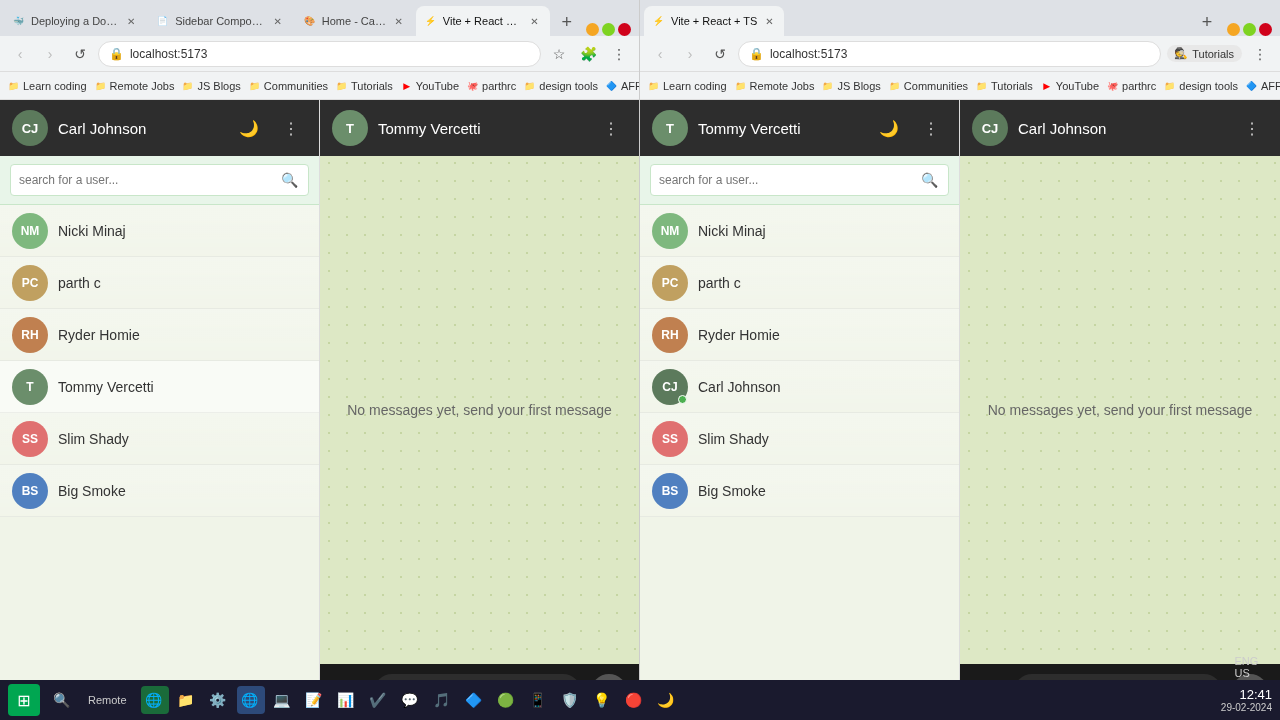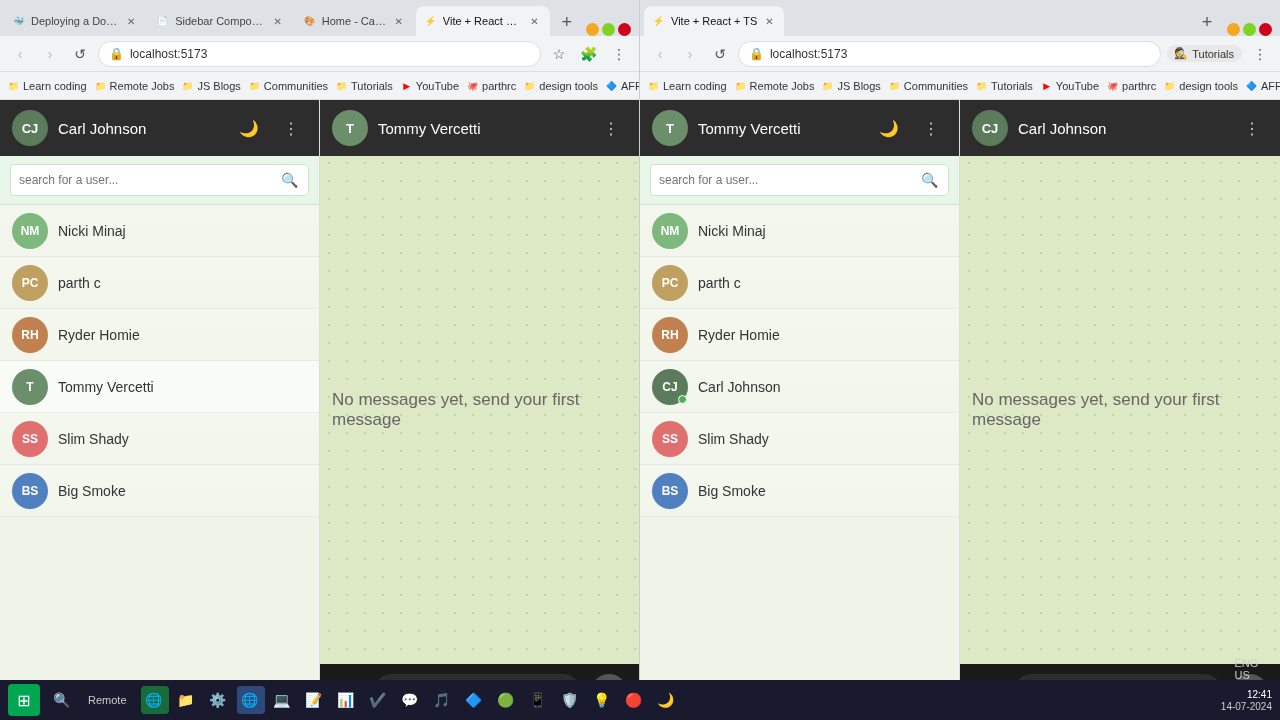--- a/index.html
+++ b/index.html
@@ -250,21 +250,21 @@
       background-image: radial-gradient(circle, rgba(180,200,140,0.3) 1px, transparent 1px);
       background-size: 20px 20px;
     }
     .chat-messages {
       flex: 1;
       display: flex;
       align-items: center;
       justify-content: center;
     }
     .no-messages-text {
-      font-size: 17px;
+      font-size: 14px;
       color: #666;
       padding: 12px;
     }
     .chat-input-area {
       height: 56px;
       background: #1a1a1a;
       display: flex;
       align-items: center;
       padding: 0 12px;
       gap: 10px;
@@ -646,18 +646,18 @@
     <div style="width:28px;height:28px;border-radius:4px;display:flex;align-items:center;justify-content:center;cursor:pointer;font-size:14px;">🛡️</div>
     <div style="width:28px;height:28px;border-radius:4px;display:flex;align-items:center;justify-content:center;cursor:pointer;font-size:14px;">💡</div>
     <div style="width:28px;height:28px;border-radius:4px;display:flex;align-items:center;justify-content:center;cursor:pointer;font-size:14px;">🔴</div>
     <div style="width:28px;height:28px;border-radius:4px;display:flex;align-items:center;justify-content:center;cursor:pointer;font-size:14px;">🌙</div>
   </div>
   <div style="flex:1;"></div>
 
   <div style="display:flex;align-items:center;gap:8px;flex-direction:column;">
     <span style="color:#ccc;font-size:11px;">ENG<br style="line-height:0.8">US</span>
     <div style="text-align:right;">
-      <div style="color:white;font-size:10px;line-height:1.2;">12:41</div>
-      <div style="color:#ccc;font-size:10px;">14-07-2024</div>
+      <div style="color:white;font-size:13px;line-height:1.2;">12:41</div>
+      <div style="color:#ccc;font-size:10px;">29-02-2024</div>
     </div>
     <div style="width:24px;height:24px;border-radius:50%;background:#5c7a5c;display:flex;align-items:center;justify-content:center;font-size:10px;color:white;cursor:pointer;">CJ</div>
   </div>
 </div>
 
 </body></html>

